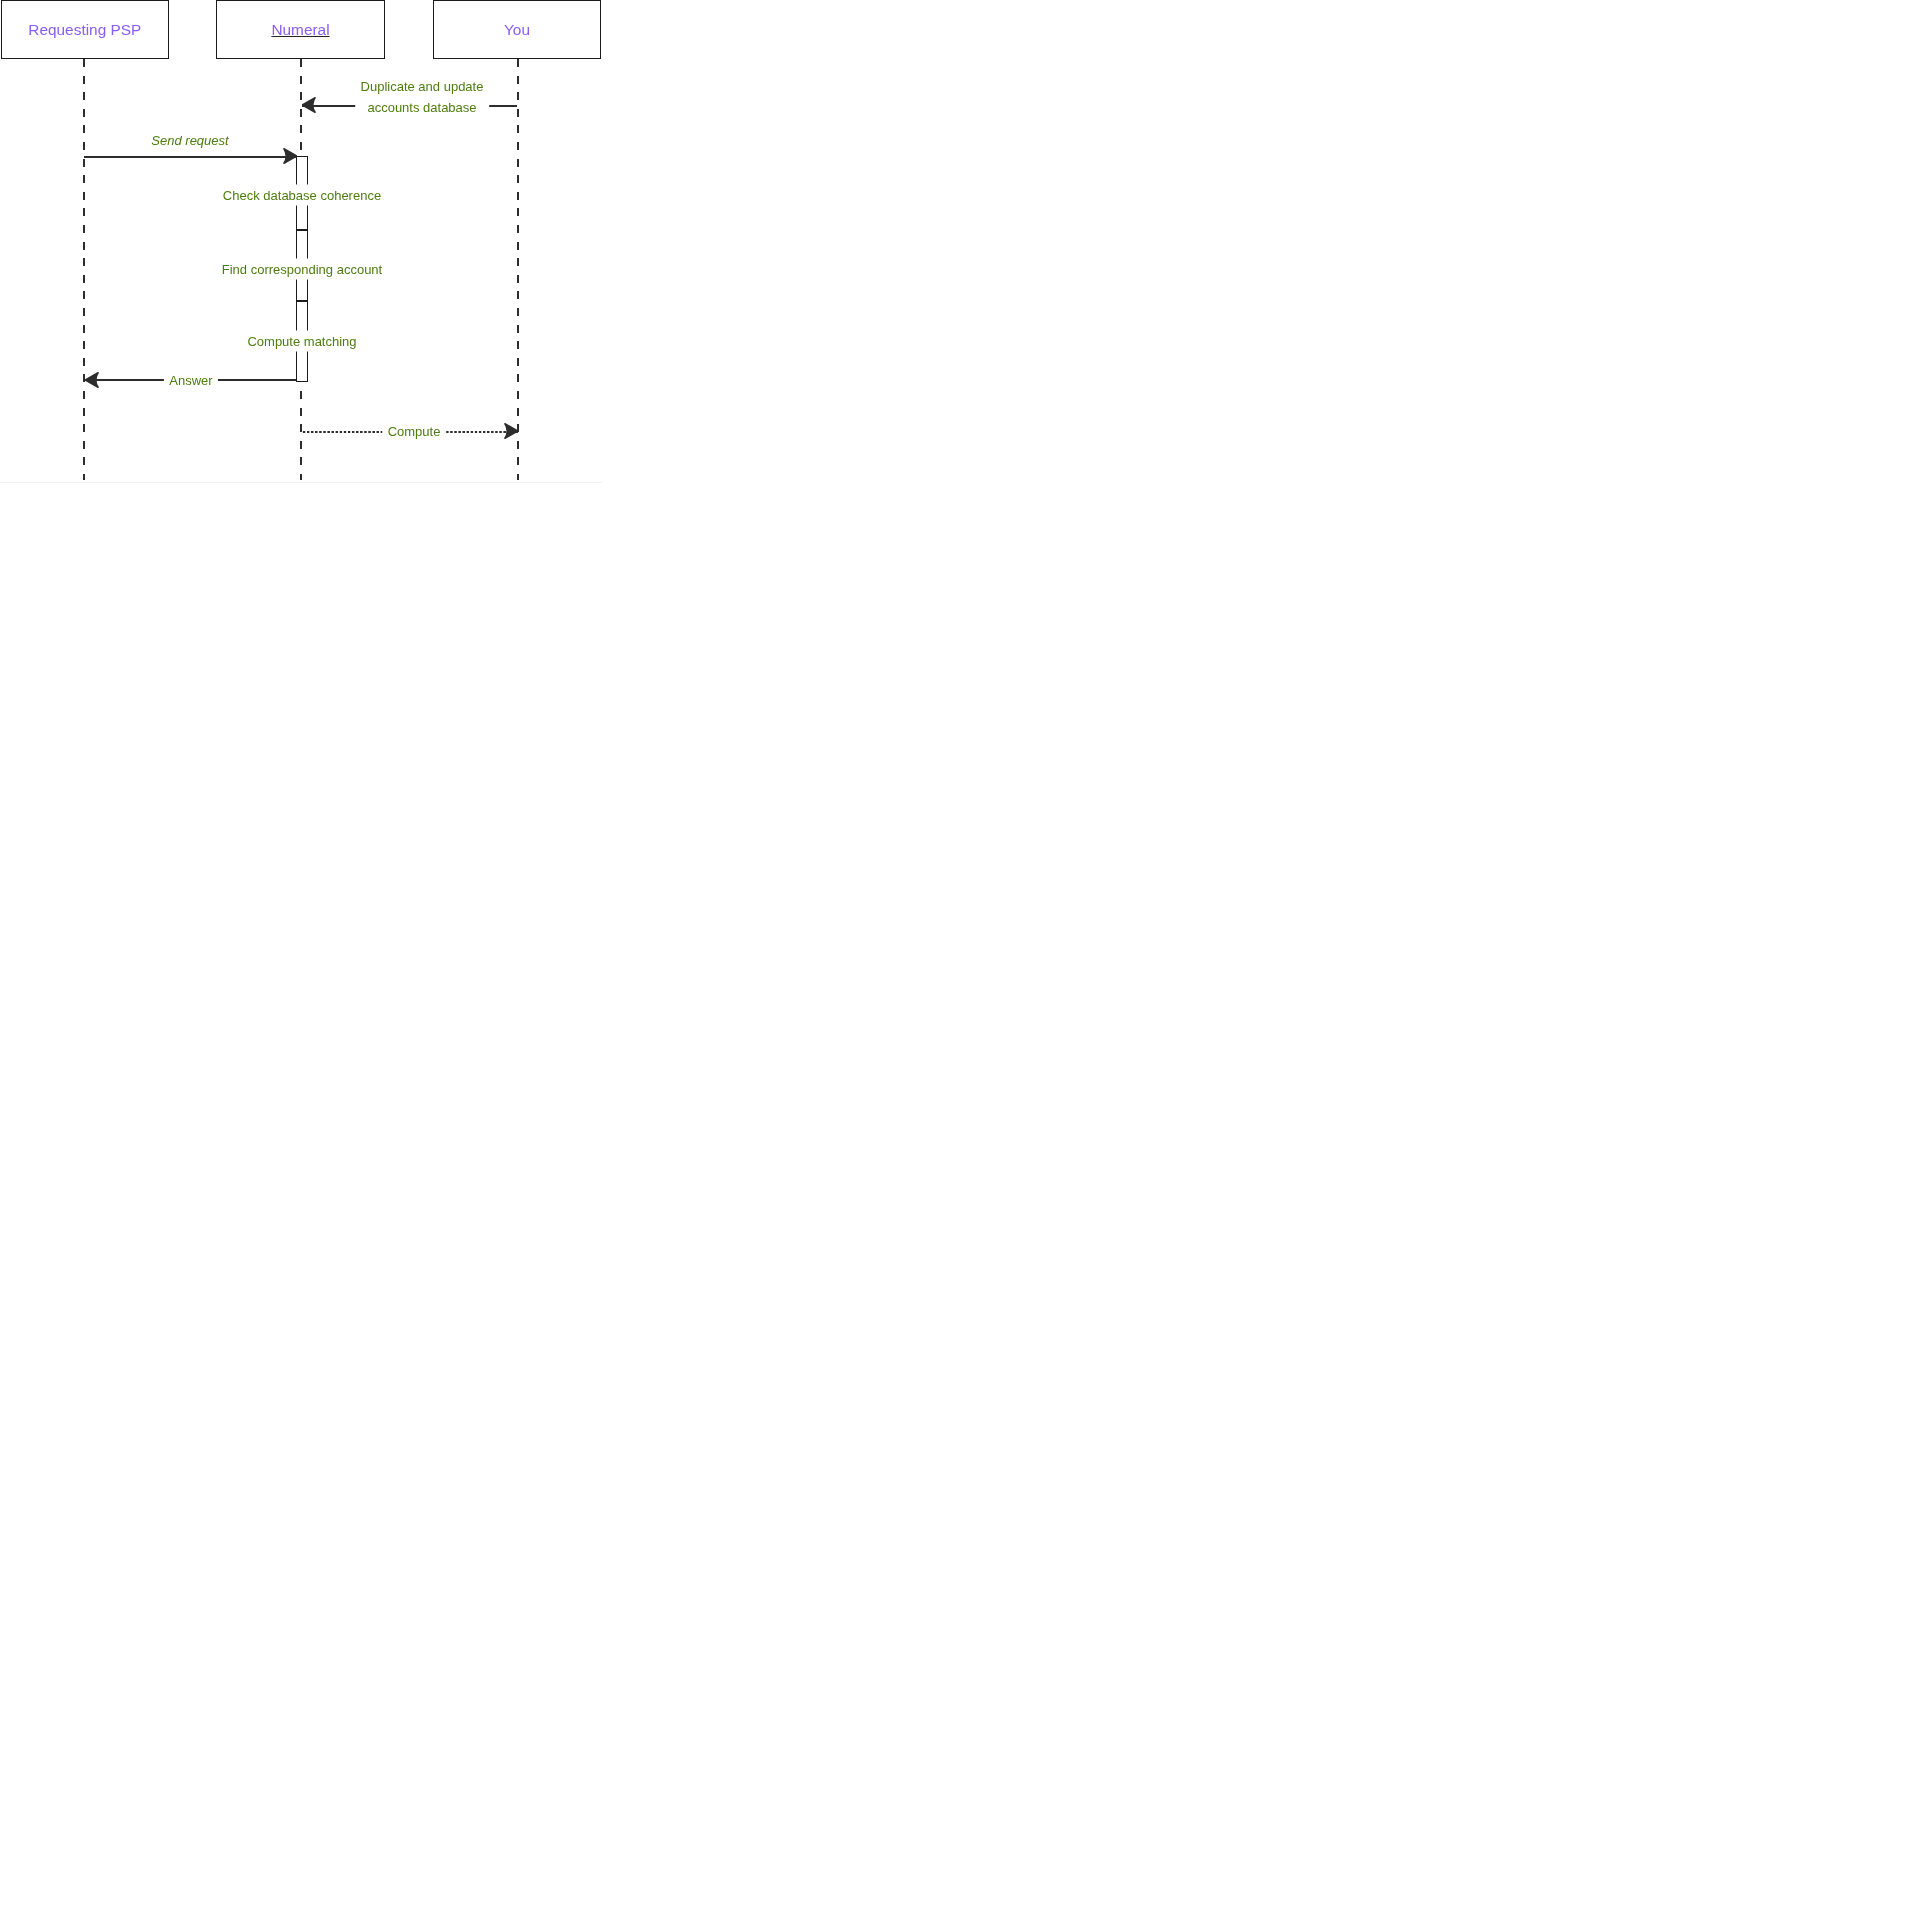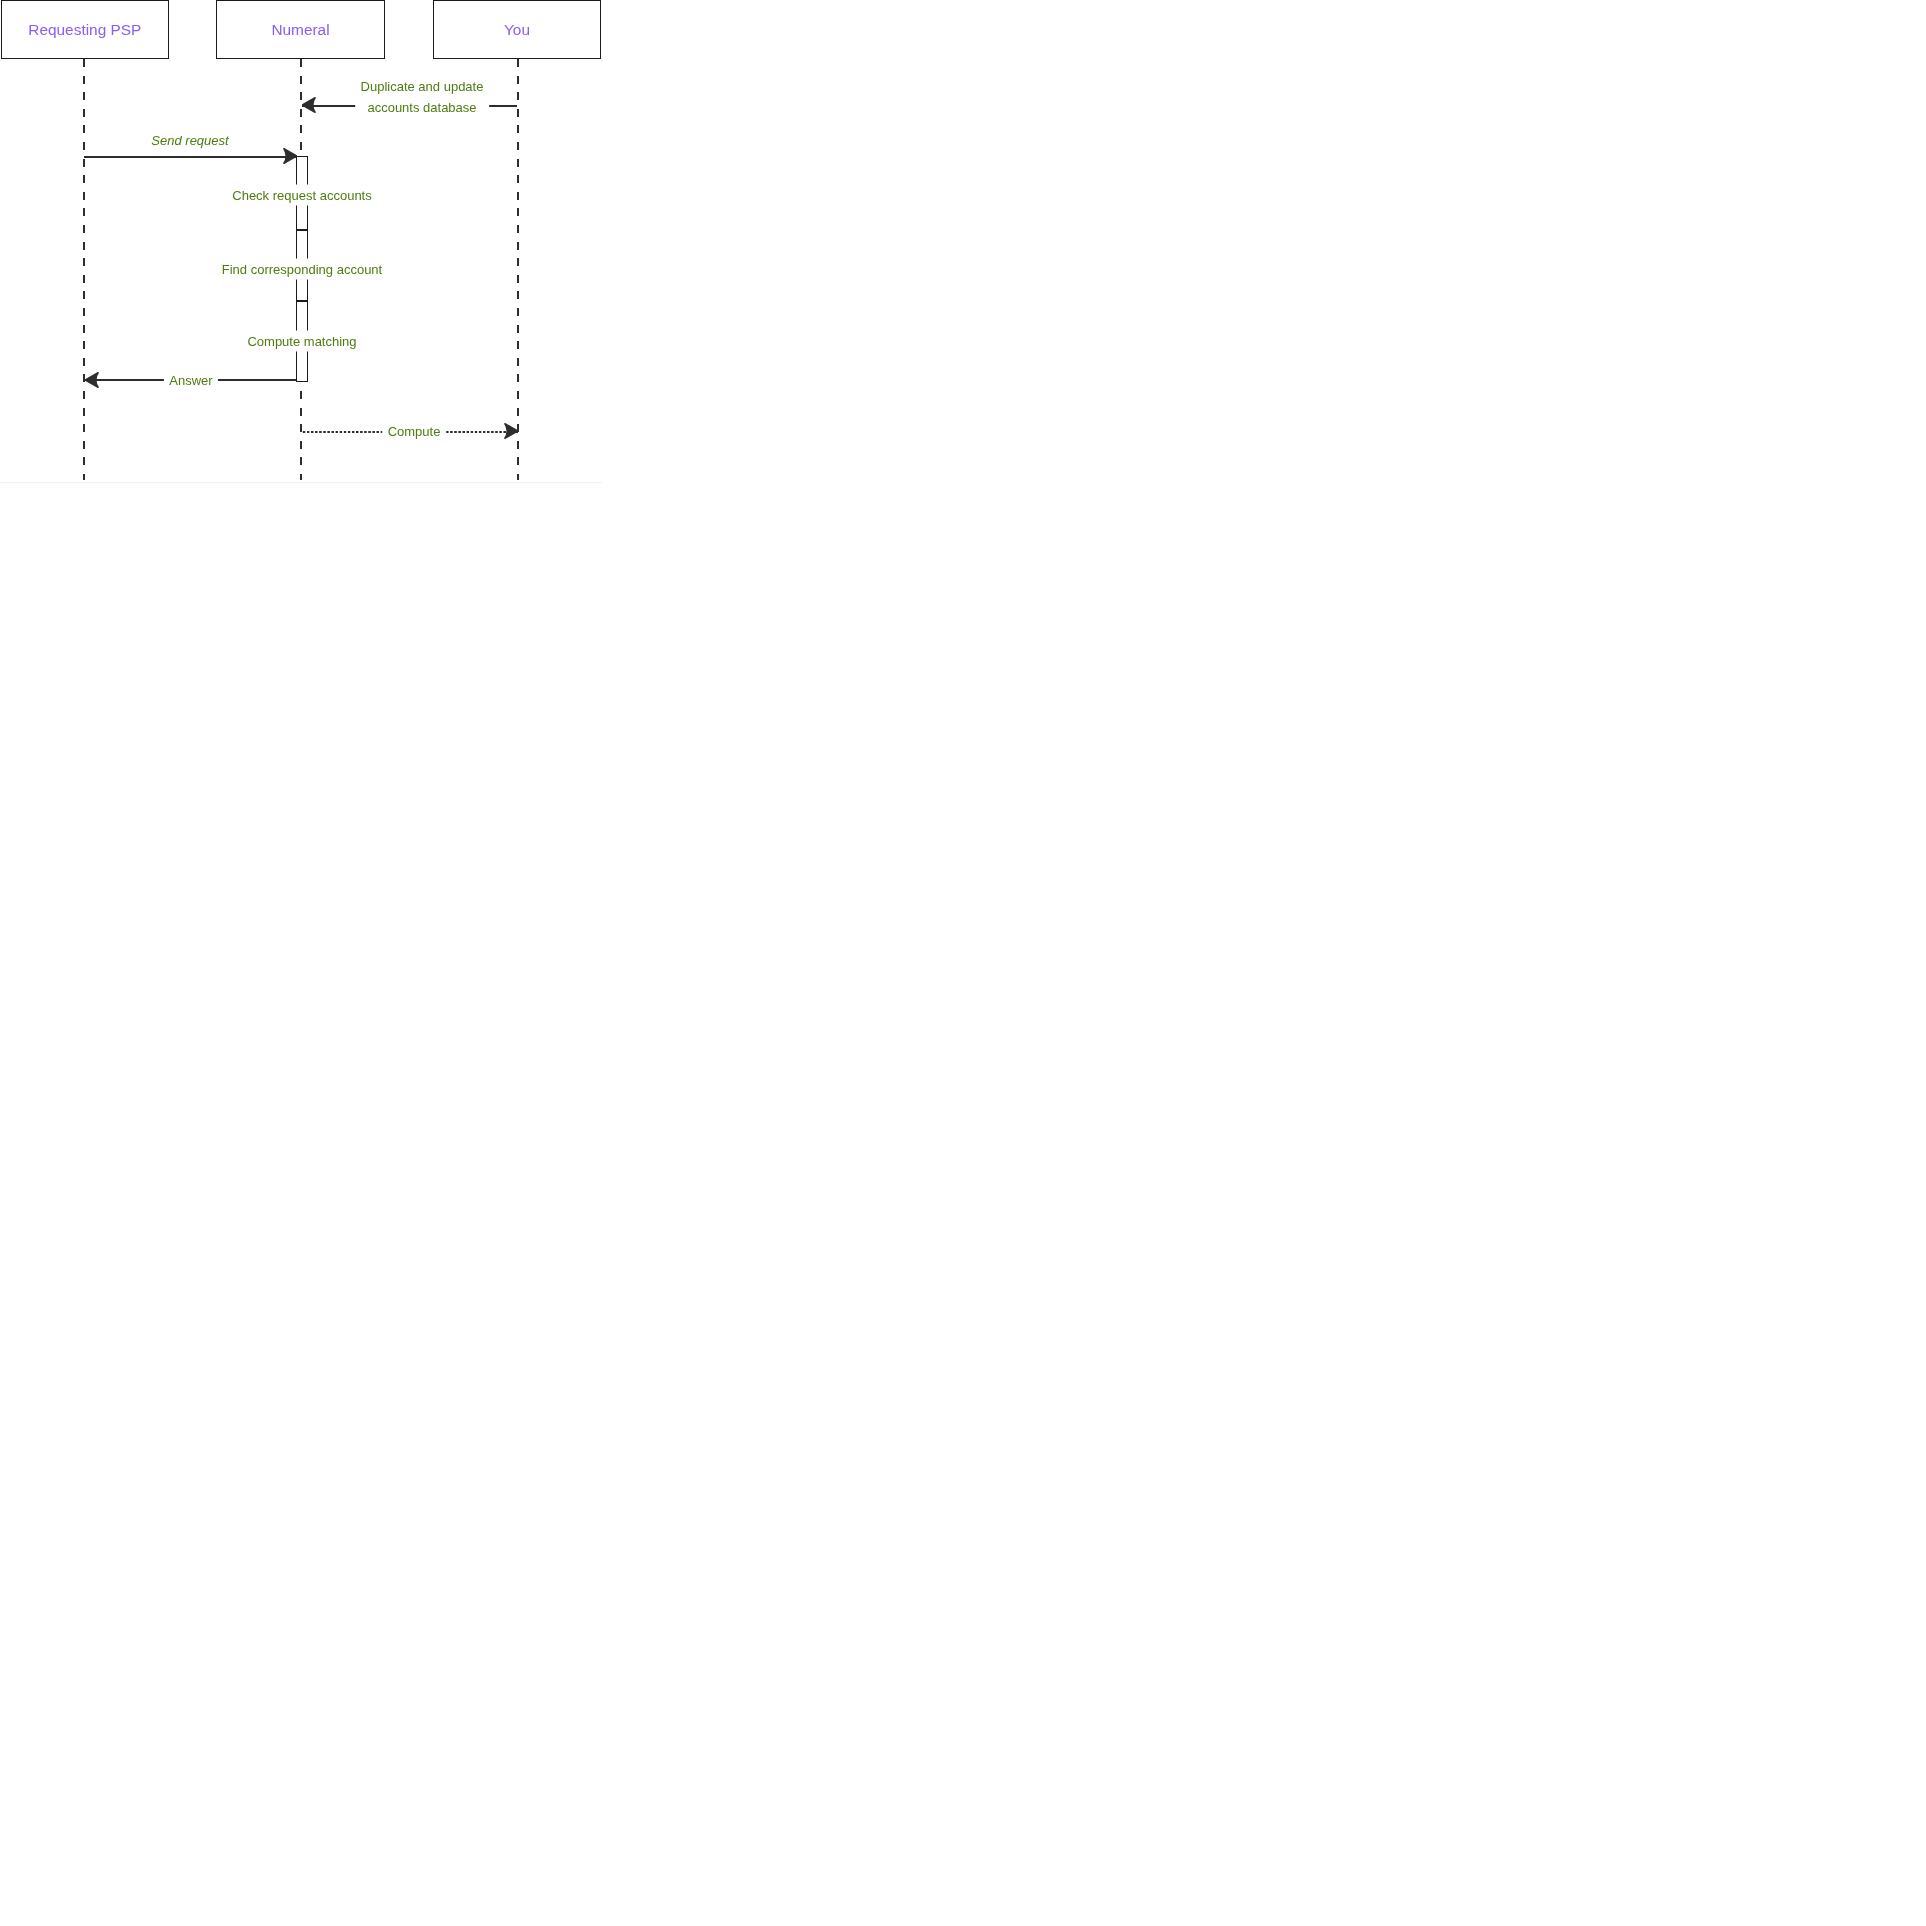--- a/index.html
+++ b/index.html
@@ -31,21 +31,21 @@
     justify-content: center;
     z-index: 4;
   }
   .actor-label {
     font-size: 15.4px;
     line-height: 1;
     color: #8b5cf6;
     white-space: nowrap;
   }
   .box-psp     { left: 0.8px;    width: 168px; }
-  .box-numeral { left: 216px;  width: 169px; }
+  .box-numeral { left: 216px;  width: 169px; text-decoration: underline; }
   .box-you     { left: 433px; width: 168px; }
 
   
   .lifeline {
     position: absolute;
     top: 59px;
     height: 421px;
     width: 1.9px;
     background-image: repeating-linear-gradient(
       to bottom, #2d2d2d 0px, #2d2d2d 8px, transparent 8px, transparent 16.6px);
@@ -175,21 +175,21 @@
   <div class="msg-line line-send"></div>
   <svg class="arrowhead arrow-send" viewBox="0 0 36 42">
     <path d="M 36 21 L 2 2 C 10 13 10 29 2 40 Z" fill="#2d2d2d" stroke="#2d2d2d" stroke-width="4" stroke-linejoin="round"></path>
   </svg>
   <div class="label label-send">Send request</div>
 
   <div class="activation-bar"></div>
   <div class="activation-divider divider-1"></div>
   <div class="activation-divider divider-2"></div>
 
-  <div class="label label-check">Check request accounts</div>
+  <div class="label label-check">Check database coherence</div>
   <div class="label label-find">Find corresponding account</div>
   <div class="label label-compute">Compute matching</div>
 
   <div class="msg-line line-answer"></div>
   <svg class="arrowhead arrow-answer" viewBox="0 0 36 42">
     <path d="M 0 21 L 34 2 C 26 13 26 29 34 40 Z" fill="#2d2d2d" stroke="#2d2d2d" stroke-width="4" stroke-linejoin="round"></path>
   </svg>
   <div class="label label-answer">Answer</div>
 
   <div class="msg-line-dotted line-notify"></div>

